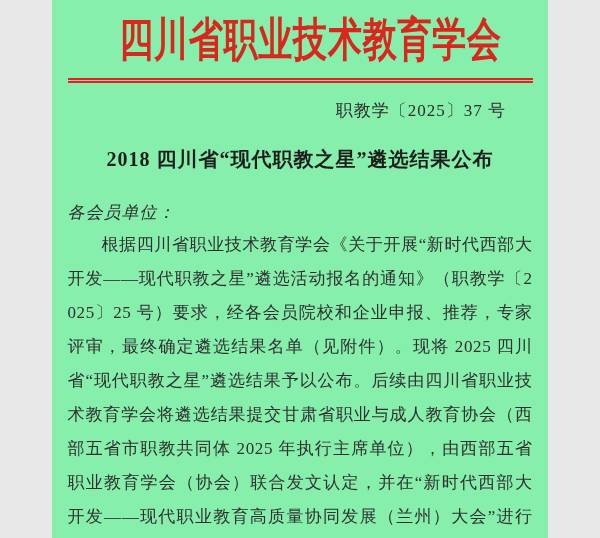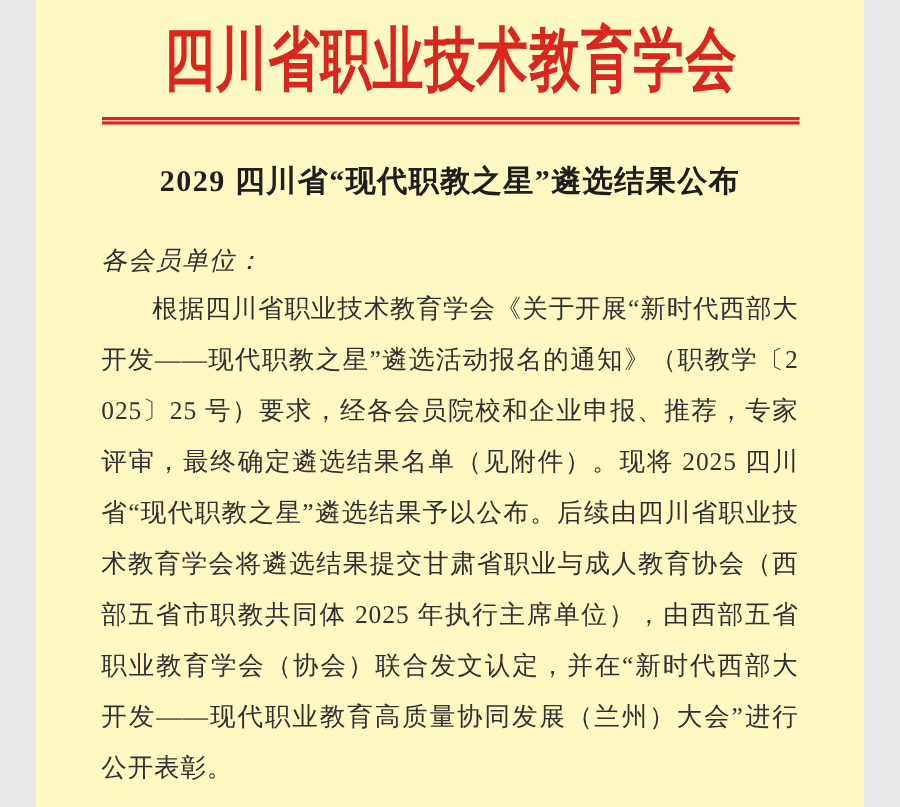--- a/index.html
+++ b/index.html
@@ -2,24 +2,24 @@
 <html><head>
 <meta charset="utf-8">
 <style>
   html, body {
     margin: 0;
     padding: 0;
     background: #e8e8e8;
   }
   .page {
     position: relative;
-    width: 552px;
+    width: 496px;
     height: 538px;
     margin: 0 auto;
-    background: #fef9c3;
+    background: #86efac;
     overflow: hidden;
     font-family: "Liberation Serif", "DejaVu Serif", serif;
     box-sizing: border-box;
   }
   .letterhead {
     padding-top: 14px;
     text-align: center;
   }
   .org-name {
     margin: 0;
@@ -82,21 +82,22 @@
 </head>
 <body>
 
 <div class="page">
 
   <div class="letterhead">
     <h1 class="org-name">四川省职业技术教育学会</h1>
     <div class="red-line"></div>
   </div>
 
+  <div class="doc-number">职教学〔2025〕37 号</div>
 
-  <h2 class="doc-title">2029 四川省“现代职教之星”遴选结果公布</h2>
+  <h2 class="doc-title">2018 四川省“现代职教之星”遴选结果公布</h2>
 
   <div class="body-block">
     <div class="salutation">各会员单位：</div>
     <p class="body-paragraph">根据四川省职业技术教育学会《关于开展“新时代西部大开发——现代职教之星”遴选活动报名的通知》（职教学〔2025〕25 号）要求，经各会员院校和企业申报、推荐，专家评审，最终确定遴选结果名单（见附件）。现将 2025 四川省“现代职教之星”遴选结果予以公布。后续由四川省职业技术教育学会将遴选结果提交甘肃省职业与成人教育协会（西部五省市职教共同体 2025 年执行主席单位），由西部五省职业教育学会（协会）联合发文认定，并在“新时代西部大开发——现代职业教育高质量协同发展（兰州）大会”进行公开表彰。</p>
   </div>
 
 </div>
 
 </body></html>

